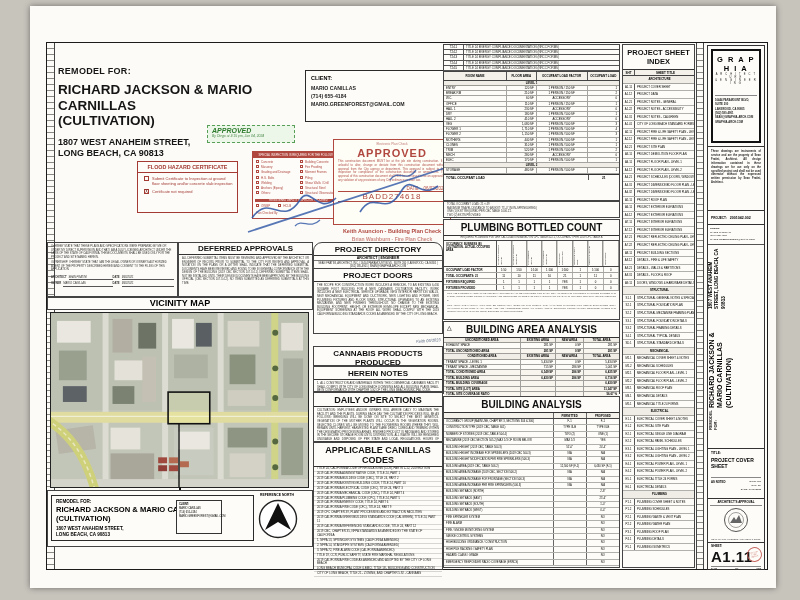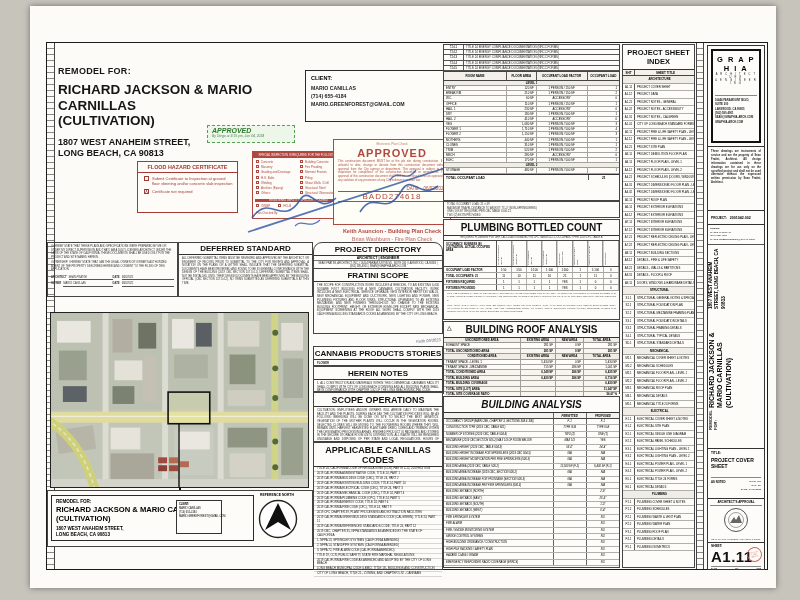--- a/index.html
+++ b/index.html
@@ -121,21 +121,21 @@
   .prow span.pv{flex:1;text-align:center;border-right:.4px solid rgba(0,0,0,.3);}
   #plumb .pn1,#plumb .pn2{font-size:2.5px;line-height:1.3;color:#555;padding:1px 3px;text-align:justify;}
   #area{top:321px;height:73px;}
   #area .sec-hd{font-size:10px;padding:2px 0;position:relative;}
   .arow{display:flex;font-size:2.9px;height:5.4px;line-height:5.4px;border-bottom:.4px solid rgba(0,0,0,.35);}
   .arow span{border-right:.4px solid rgba(0,0,0,.35);padding:0 2px;}
   .a1{width:44%;}.a2{width:20%;text-align:right;}.a3{width:16%;text-align:right;}.a4{width:20%;text-align:right;border-right:none!important;}
   .arow.hdr{background:#efede5;font-weight:bold;}
   .arow.hdr span{text-align:center;}
   .arow.tot{font-weight:bold;background:#f7f5ee;}
-  #banal{top:396px;height:172px;font-style:italic;}
+  #banal{top:396px;height:172px;}
   #banal .sec-hd{font-size:10px;padding:2px 0;}
   .bch{display:flex;font-size:2.8px;font-weight:bold;border-bottom:.6px solid #444;background:#f3f1ea;height:6px;line-height:6px;}
   .b1{width:62%;padding-left:2px;}.b2{width:19%;text-align:center;border-left:.4px solid #666;}.b3{width:19%;text-align:center;border-left:.4px solid #666;}
   .brow{display:flex;font-size:2.7px;height:6.4px;line-height:6.4px;border-bottom:.4px solid rgba(0,0,0,.3);}
   .brow .b1{overflow:hidden;white-space:nowrap;}
   
   #idx{left:622px;top:44px;width:73px;height:524px;border:.75px solid #444;background:#fdfcf8;}
   #idx .sec-hd{font-size:7.5px;padding:3px 0;}
   .idx-ch{display:flex;font-size:3px;font-weight:bold;border-bottom:.6px solid #444;height:6px;line-height:6px;background:#f3f1ea;}
   .i1{flex:none;width:12px;text-align:center;border-right:.5px solid #555;}
@@ -337,24 +337,25 @@
           <span class="sv">MARIO CANILLAS</span>
         </div>
         <div class="sg">
           <span class="sl">DATE</span>
           <span class="sv">9/30/2021</span>
         </div>
       </div>
   </div>
 
   <div class="abs" id="defapp">
-    <div class="sec-hd">DEFERRED STANDARD</div>
+    <div class="sec-hd">DEFERRED APPROVALS</div>
     <div class="b">ALL DEFERRED SUBMITTAL ITEMS MUST BE REVIEWED AND APPROVED BY THE ARCHITECT OR ENGINEER OF RECORD PRIOR TO SUBMITTAL TO THE CITY FOR REVIEW AND APPROVAL. A NOTATION ON THE PLANS OR A LETTER SHALL INDICATE THAT THE DEFERRED SUBMITTAL DOCUMENTS HAVE BEEN REVIEWED AND FOUND TO BE IN GENERAL CONFORMANCE WITH THE DESIGN OF THE BUILDING (2019 CBC SECTION 107.3.4.1). DEFERRED SUBMITTAL ITEMS SHALL NOT BE INSTALLED UNTIL THEIR DESIGN DOCUMENTS HAVE BEEN APPROVED BY THE BUILDING OFFICIAL (CBC SECTION 107.3.4.2). NO ITEMS SUBMITTED AS DEFERRED SUBMITTALS AT THIS TIME.</div>
   </div>
 
+  <div class="abs" id="vich">VICINITY MAP</div>
   <svg class="abs" id="map" viewBox="0 0 259 176" preserveAspectRatio="none">
     <rect width="259" height="176" fill="#c2c6b8"></rect>
     <rect x="0" y="0" width="259" height="98" fill="#bcc1b2"></rect>
     <rect x="52" y="0" width="6" height="176" fill="#dcdcd2"></rect>
     <rect x="112" y="0" width="6" height="176" fill="#dcdcd2"></rect>
     <rect x="168" y="0" width="6" height="176" fill="#dcdcd2"></rect>
     <rect x="222" y="0" width="7" height="176" fill="#cfd489"></rect>
     <rect x="0" y="100" width="259" height="11" fill="#e0dca0"></rect>
     <rect x="0" y="104" width="259" height="1" fill="#f4f2e0"></rect>
     <rect x="0" y="168" width="259" height="8" fill="#d4d4ca"></rect>
@@ -421,34 +422,34 @@
     <polygon points="20,4 33,31 20,23 7,31" fill="#111"></polygon>
   </svg>
 
   <div class="abs msec" id="mdir">
     <div class="sec-hd">PROJECT DIRECTORY</div>
     <div class="sub">ARCHITECT | ENGINEER</div>
     <div class="b">SEAN FRATINI, ARCHITECT, INC. | 16444 PARAMOUNT BLVD, SUITE 200 | LAKEWOOD, CA 90805 | (562) 580-4901 | SEAN@GRAPHIA-ARCH.COM</div>
     <div class="b">CONTACT: SEAN FRATINI, LICENSED ARCHITECT, STATE OF CALIFORNIA C-33855</div>
   </div>
   <div class="abs msec" id="mscope">
-    <div class="sec-hd">FRATINI SCOPE</div>
+    <div class="sec-hd">PROJECT DOORS</div>
     <div class="b">THE SCOPE FOR CONSTRUCTION WORK INCLUDES A REMODEL TO AN EXISTING 6,430 SQUARE FOOT BUILDING FOR A NEW CANNABIS CULTIVATION FACILITY. WORK INCLUDES A NEW ELECTRICAL SERVICE UPGRADE, NEW INTERIOR PARTITION WALLS, NEW MECHANICAL EQUIPMENT AND DUCTWORK, NEW LIGHTING AND POWER, NEW PLUMBING FIXTURES AND FLOOR SINKS, STRUCTURAL UPGRADES TO AN EXISTING MEZZANINE, AND NEW FINISHES THROUGHOUT. NO CHANGE TO THE EXISTING BUILDING FOOTPRINT, HEIGHT, OR EXTERIOR ENVELOPE EXCEPT NEW MECHANICAL EQUIPMENT SCREENING AT THE ROOF. ALL WORK SHALL COMPLY WITH THE 2019 CALIFORNIA BUILDING STANDARDS CODES AS AMENDED BY THE CITY OF LONG BEACH.</div>
   </div>
   <div class="abs" id="pencil">Keith 05/2023</div>
   <div class="abs msec" id="mcan">
-    <div class="sec-hd">CANNABIS PRODUCTS STORIES</div>
+    <div class="sec-hd">CANNABIS PRODUCTS PRODUCED</div>
     <div class="b" style="text-align:left;font-weight:bold">FLOWER</div>
   </div>
   <div class="abs msec" id="mnotes">
     <div class="sec-hd">HEREIN NOTES</div>
     <div class="b">1.  ALL CONSTRUCTION AND MATERIALS WITHIN THIS COMMERCIAL CANNABIS FACILITY SHALL COMPLY WITH CITY OF LONG BEACH LICENSING AND ALL BUILDING PLANS SHALL BE IN CONFORMANCE WITH CHAPTER 5.92 OF THE LONG BEACH MUNICIPAL CODE.</div>
   </div>
   <div class="abs msec" id="mdaily">
-    <div class="sec-hd">SCOPE OPERATIONS</div>
+    <div class="sec-hd">DAILY OPERATIONS</div>
     <div class="b">CULTIVATION: EMPLOYEES AND/OR OWNERS WILL ARRIVE DAILY TO MAINTAIN THE FACILITY AND THE PLANTS. DURING EACH DAY THE CULTIVATION PROCESS WILL BE AS FOLLOWS: BREEDING WILL BE DONE ON SITE TO SELECT THE BEST GENETICS. VEGETATION OF THE MOTHER PLANTS WILL OCCUR IN THE VEGETATION ROOMS. SELECTED CLONES WILL BE MOVED TO THE FLOWERING ROOMS WHERE THEY WILL REMAIN UNTIL HARVEST. HARVESTED PLANTS ARE DRIED, CURED AND TRIMMED WITHIN THE DESIGNATED PROCESSING AREAS. FINISHED PRODUCT IS PACKAGED AND STORED IN THE SECURE STORAGE ROOM UNTIL DISTRIBUTION. ALL WASTE WILL BE RENDERED UNUSABLE AND DISPOSED OF PER STATE AND LOCAL REGULATIONS. HOURS OF OPERATION: 7:00 AM TO 7:00 PM, SEVEN DAYS A WEEK.</div>
   </div>
   <div class="abs msec" id="mcodes">
     <div class="sec-hd">APPLICABLE CANILLAS CODES</div>
     <div>
         <div class="cline">TITLE 24, CALIFORNIA CODE OF REGULATIONS (CCR), PARTS 1-12, 2019 EDITION</div>
         <div class="cline">2019 CALIFORNIA ADMINISTRATIVE CODE, TITLE 24, PART 1</div>
         <div class="cline">2019 CALIFORNIA BUILDING CODE (CBC), TITLE 24, PART 2</div>
         <div class="cline">2019 CALIFORNIA EXISTING BUILDING CODE, TITLE 24, PART 10</div>
         <div class="cline">2019 CALIFORNIA ELECTRICAL CODE (CEC), TITLE 24, PART 3</div>
@@ -700,21 +701,21 @@
           <span class="pv">1</span>
           <span class="pv">0</span>
           <span class="pv">0</span>
         </div>
     </div>
     <div class="pn1">CPC 422.2 GENERAL: SEPARATE TOILET FACILITIES SHALL BE PROVIDED FOR EACH SEX. WHERE THE PLUMBING FIXTURES EXCEED THE TABLE, SINGLE-USER TOILET FACILITIES ARE PERMITTED WHERE THE TOTAL OCCUPANT LOAD IS 10 OR LESS PER CPC 422.2 EXCEPTION 2.</div>
     <div class="pn2">CPC 415.2: THE FACILITY WILL NOT BE REGULARLY OPEN TO THE PUBLIC. THE AVAILABLE FIXTURES WILL SERVE EMPLOYEES ONLY (MAXIMUM 10 ON SITE AT ANY TIME) AND ARE ACCESSIBLE FROM ALL WORK AREAS. DRINKING FOUNTAIN NOT REQUIRED WHERE THE OCCUPANT LOAD IS 30 OR LESS; BOTTLED WATER PROVIDED.</div>
   </div>
 
   <div class="abs ctab" id="area">
-    <div class="sec-hd"><span class="tri">△</span><span>BUILDING ROOF ANALYSIS</span></div>
+    <div class="sec-hd"><span class="tri">△</span><span>BUILDING AREA ANALYSIS</span></div>
     <div>
       <div class="arow hdr">
           <span class="a1">UNCONDITIONED AREA</span>
           <span class="a2">EXISTING AREA</span>
           <span class="a3">NEW AREA</span>
           <span class="a4">TOTAL AREA</span>
         </div>
 
       <div class="arow ">
           <span class="a1">EXHAUST SPACE</span>

